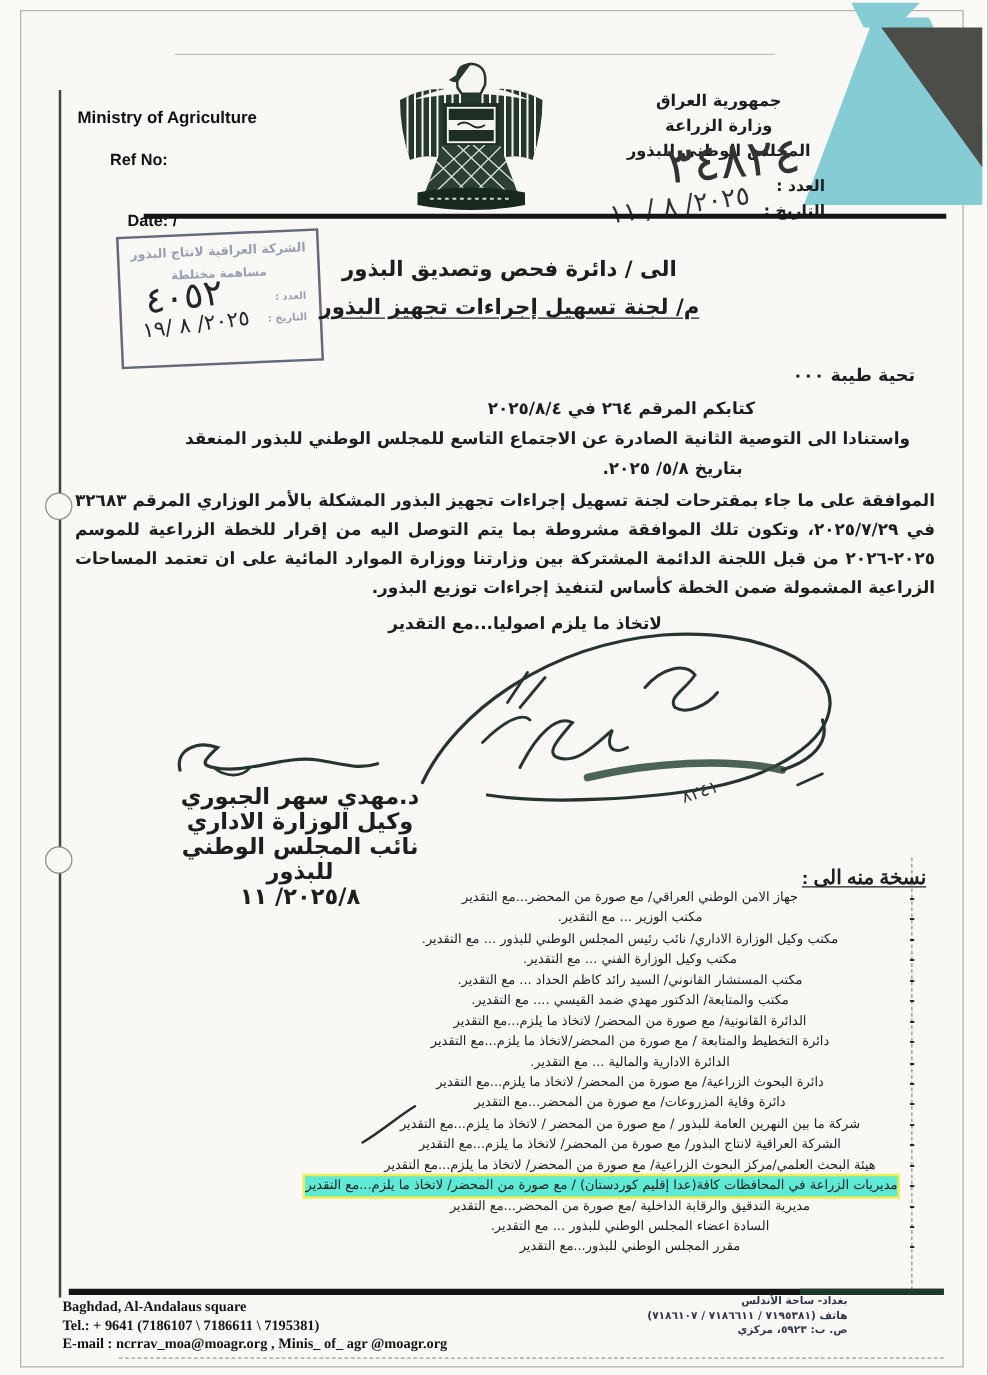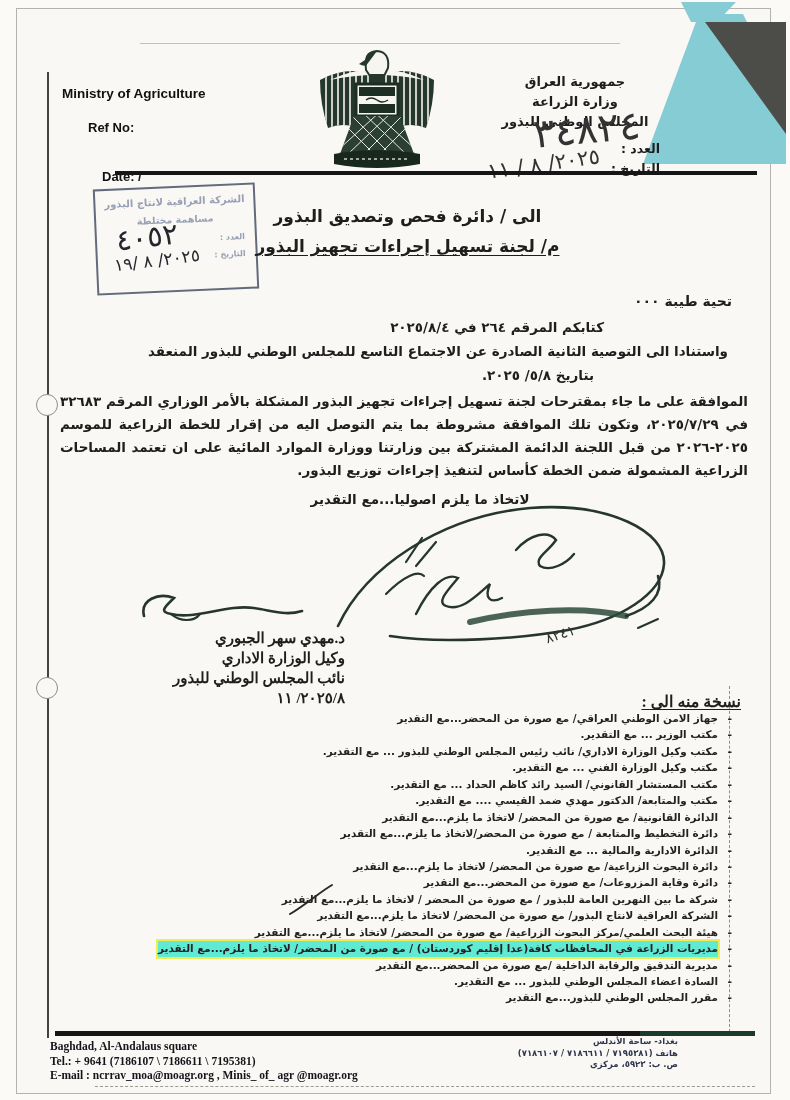--- a/index.html
+++ b/index.html
@@ -8,21 +8,21 @@
   .sheet{position:absolute;left:16px;top:8px;width:753px;height:1084px;
          background:#f9f8f4;border:1px solid #b3b2ae;}
   .abs{position:absolute;}
   .ar{direction:rtl;font-family:"DejaVu Sans",sans-serif;color:#1e1e1e;font-weight:700;}
   .en{font-family:"Liberation Sans",sans-serif;color:#111;font-weight:700;}
   .hand{font-family:"DejaVu Sans",sans-serif;color:#333;font-weight:400;}
   .faded{color:#98a0b6;}
   .rule{background:#161616;}
   .copy-row{display:flex;direction:rtl;align-items:flex-start;height:16.45px;}
   .copy-dash{width:14px;flex:none;font-size:11px;font-weight:700;color:#222;line-height:15px;}
-  .copy-text{flex:1;white-space:nowrap;font-size:10.4px;font-weight:700;
+  .copy-text{flex:1;text-align:center;white-space:nowrap;font-size:10.4px;font-weight:400;
              color:#222;line-height:15.5px;}
   .copy-row.highlight .copy-text{background:#5eead4;box-shadow:0 0 0 2px #f1ec51;}
   .stamp-box{width:162px;height:106px;border:2px solid #636a7c;transform:rotate(-2.5deg);
              text-align:center;direction:rtl;padding-top:8px;box-sizing:border-box;}
   .footer-ar{direction:rtl;text-align:right;font-size:8.5px;font-weight:700;color:#30374f;line-height:11.5px;}
   .footer-en{font-family:"Liberation Serif",serif;font-weight:700;font-size:11.5px;color:#14141a;line-height:14.5px;}
   .dashedv{border-left:1.5px dashed #8f8e89;}
   .hole{width:22px;height:22px;border-radius:50%;background:#f9f8f4;border:1.5px solid #8e8d88;box-sizing:border-box;}
 </style>
 </head>
@@ -149,21 +149,21 @@
       <path d="M318,130 L338,121" stroke-width="2"></path>
     </g>
   </svg>
   <div class="abs hand" style="left:545px;top:626px;font-size:14px;transform:rotate(-18deg);direction:rtl;">٨٢٤١</div>
   <svg class="abs" style="left:138px;top:588px;" width="170" height="42" viewBox="0 0 170 42">
     <g stroke="#273530" fill="none" stroke-linecap="round">
       <path d="M6,28 C2,12 20,4 36,10 C28,18 20,24 33,26 C58,32 88,16 116,20 C136,23 148,28 164,23" stroke-width="2.6"></path>
       <path d="M33,26 C42,34 56,34 62,26" stroke-width="2.2"></path>
     </g>
   </svg>
-  <div class="abs ar" style="left:135px;top:628px;width:210px;text-align:right;font-size:15px;line-height:20px;font-family:Liberation Serif, serif;">
+  <div class="abs ar" style="left:135px;top:628px;width:210px;text-align:center;font-size:18px;line-height:20px;">
     <div>د.مهدي سهر الجبوري</div>
     <div>وكيل الوزارة الاداري</div>
     <div>نائب المجلس الوطني للبذور</div>
     <div>٢٠٢٥/٨/ ١١</div>
   </div>
 
   <div class="abs ar" style="right:49px;top:692px;font-size:16px;text-decoration:underline;text-underline-offset:2px;font-family:Liberation Serif, serif;">نسخة منه الى :</div>
   <div class="abs" style="left:290px;top:711px;width:442px;">
       <div class="copy-row">
         <span class="copy-dash">-</span>

